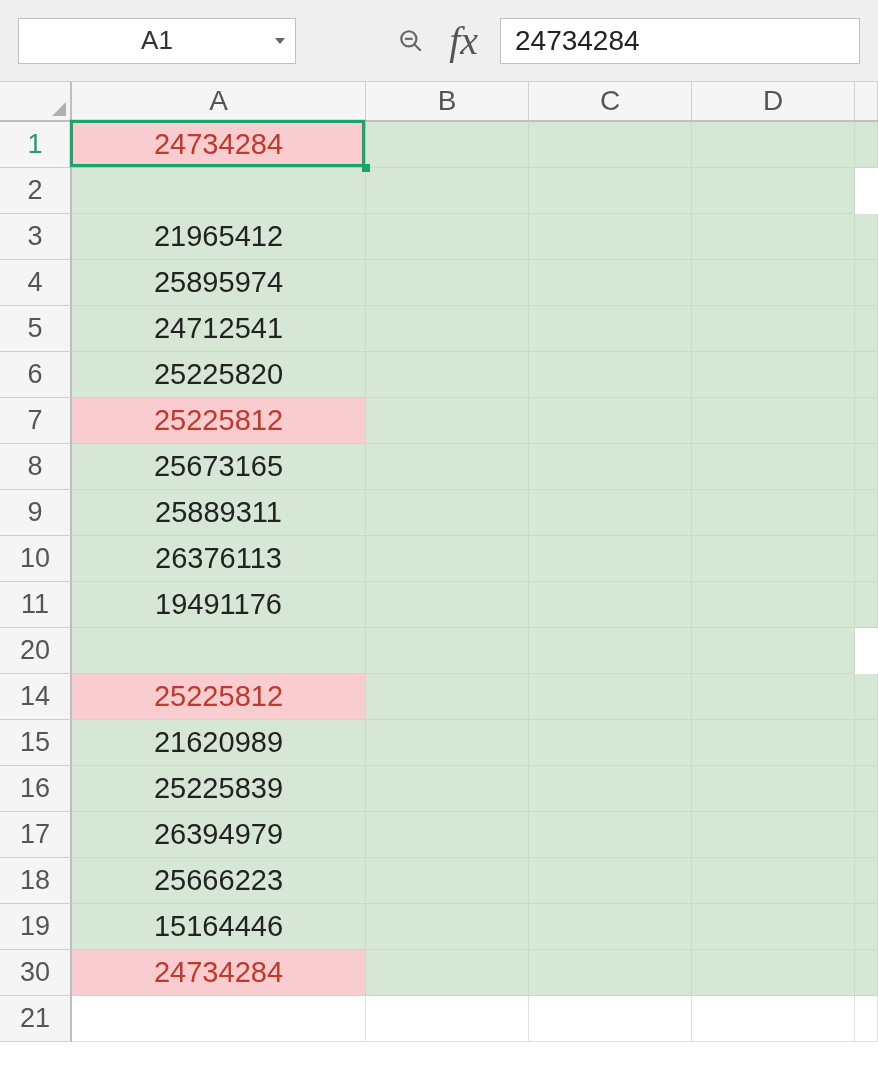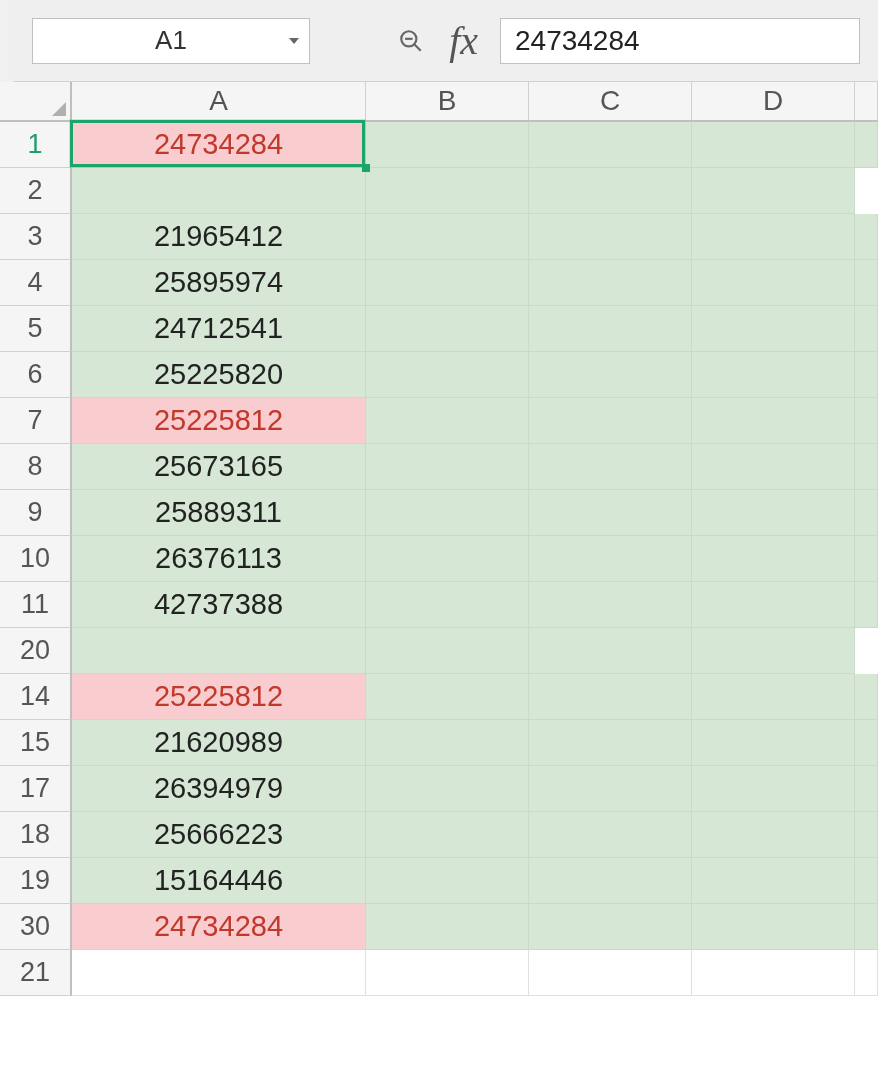--- a/index.html
+++ b/index.html
@@ -17,21 +17,20 @@
 }
 
 .toolbar {
   height: 82px;
   background: #efefef;
   display: flex;
   align-items: center;
   padding: 0 18px;
   gap: 18px;
   border-bottom: 1px solid #d0d0d0;
-  margin-left: 14px;
 }
 
 .name-box {
   width: 278px;
   height: 46px;
   background: #fff;
   border: 1px solid #c0c0c0;
   display: flex;
   align-items: center;
   justify-content: center;
@@ -305,21 +304,21 @@
       <div class="row">
         <div class="row-header">10</div>
         <div class="cell col-a">26376113</div>
         <div class="cell empty"></div>
         <div class="cell empty"></div>
         <div class="cell empty"></div>
         <div class="cell empty"></div>
       </div>
       <div class="row">
         <div class="row-header">11</div>
-        <div class="cell col-a">42737388</div>
+        <div class="cell col-a">19491176</div>
         <div class="cell empty"></div>
         <div class="cell empty"></div>
         <div class="cell empty"></div>
         <div class="cell empty"></div>
       </div>
       <div class="row">
         <div class="row-header">20</div>
         <div class="cell empty"></div>
         <div class="cell empty"></div>
         <div class="cell empty"></div>
@@ -329,20 +328,28 @@
         <div class="row-header">14</div>
         <div class="cell col-a highlight">25225812</div>
         <div class="cell empty"></div>
         <div class="cell empty"></div>
         <div class="cell empty"></div>
         <div class="cell empty"></div>
       </div>
       <div class="row">
         <div class="row-header">15</div>
         <div class="cell col-a">21620989</div>
+        <div class="cell empty"></div>
+        <div class="cell empty"></div>
+        <div class="cell empty"></div>
+        <div class="cell empty"></div>
+      </div>
+      <div class="row">
+        <div class="row-header">16</div>
+        <div class="cell col-a">25225839</div>
         <div class="cell empty"></div>
         <div class="cell empty"></div>
         <div class="cell empty"></div>
         <div class="cell empty"></div>
       </div>
       <div class="row">
         <div class="row-header">17</div>
         <div class="cell col-a">26394979</div>
         <div class="cell empty"></div>
         <div class="cell empty"></div>

